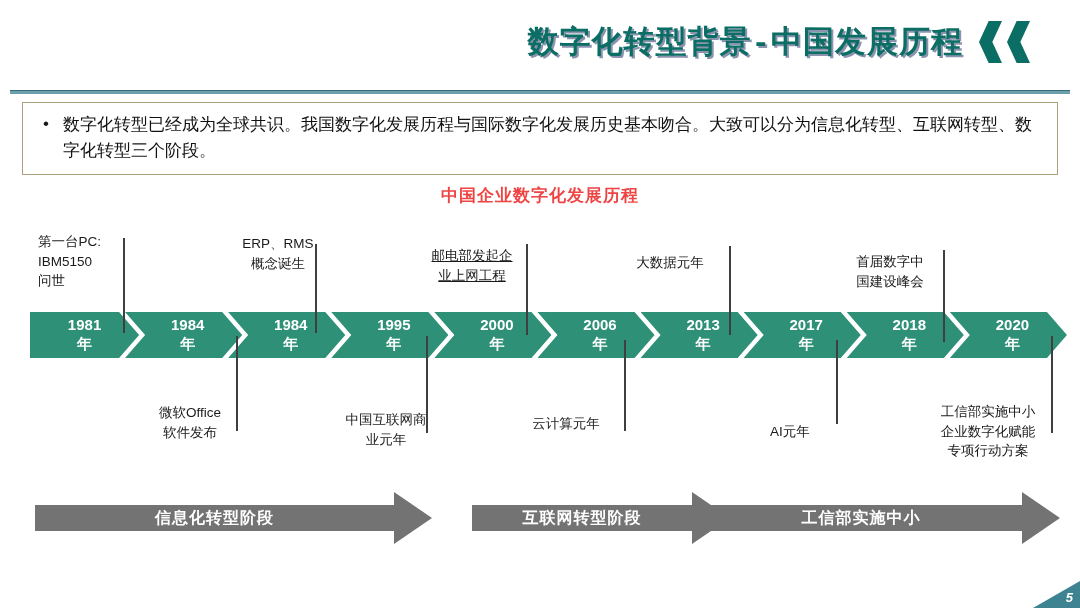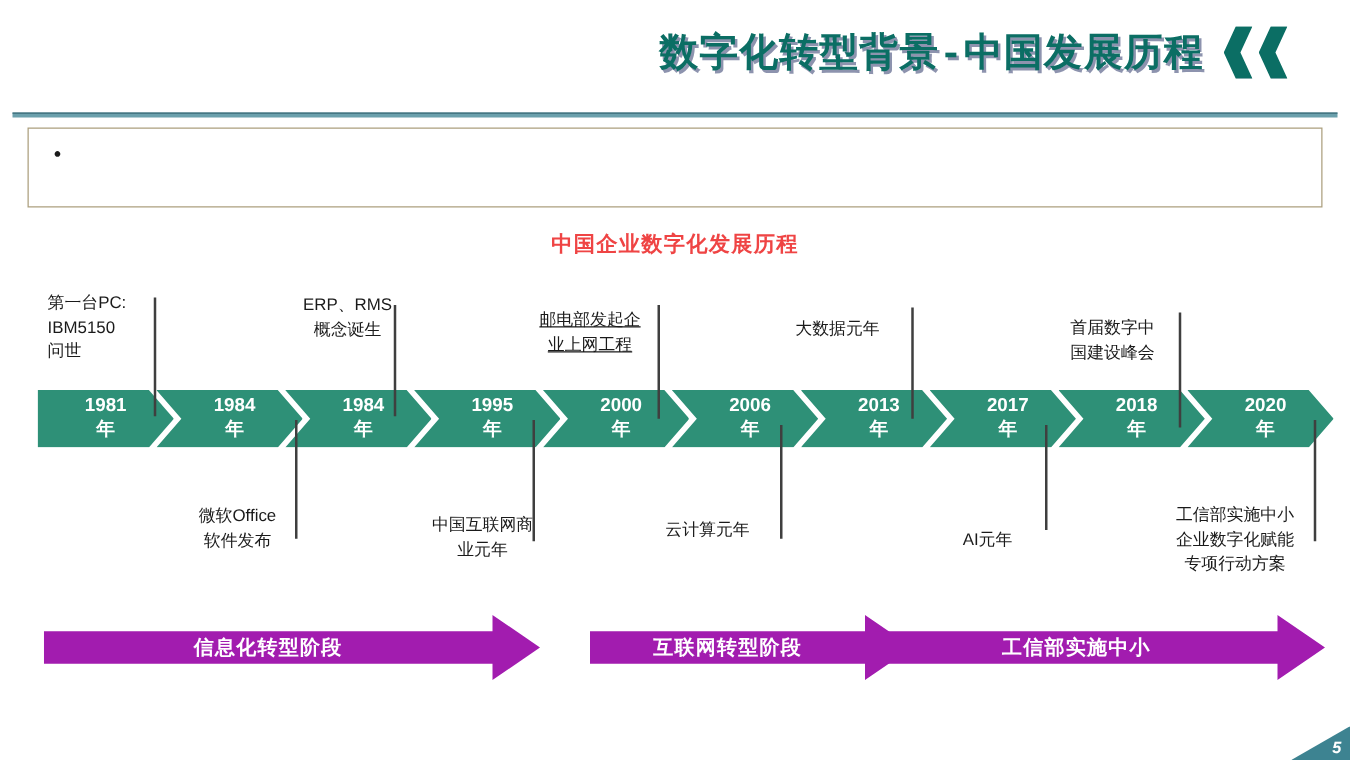--- a/index.html
+++ b/index.html
@@ -66,21 +66,21 @@
   
   .connector{position:absolute;width:2px;background:#3f3f3f;}
   
   .milestone{
     position:absolute;font-size:13.5px;line-height:1.45;color:#1a1a1a;
     white-space:pre-line;text-align:center;
   }
   .milestone.left-align{text-align:left;}
   
   .stage-arrow{
-    position:absolute;top:492px;height:52px;background:#a21caf;
+    position:absolute;top:492px;height:52px;background:#737373;
     clip-path:polygon(0 25%,calc(100% - 38px) 25%,calc(100% - 38px) 0,100% 50%,calc(100% - 38px) 100%,calc(100% - 38px) 75%,0 75%);
     display:flex;align-items:center;justify-content:center;
     color:#fff;font-size:16px;font-weight:bold;letter-spacing:1px;
     padding-right:38px;box-sizing:border-box;
   }
   
   .page-triangle{
     position:absolute;right:0;bottom:0;width:47px;height:27px;
     background:#3d8391;
     clip-path:polygon(100% 0,100% 100%,0 100%);
@@ -97,20 +97,21 @@
   <div class="slide-title">数字化转型背景-中国发展历程</div>
   <div class="title-chevrons">
     <div class="chev"></div>
     <div class="chev"></div>
   </div>
 </div>
 <div class="divider"></div>
 
 <div class="intro-box">
   <span class="intro-bullet">•</span>
+  <span class="intro-text">数字化转型已经成为全球共识。我国数字化发展历程与国际数字化发展历史基本吻合。大致可以分为信息化转型、互联网转型、数字化转型三个阶段。</span>
 </div>
 
 <div class="timeline-heading">中国企业数字化发展历程</div>
 
 <div class="timeline">
   <div class="t-arrow first">
     <span>1981</span>
     <span>年</span>
   </div>
   <div class="t-arrow">

